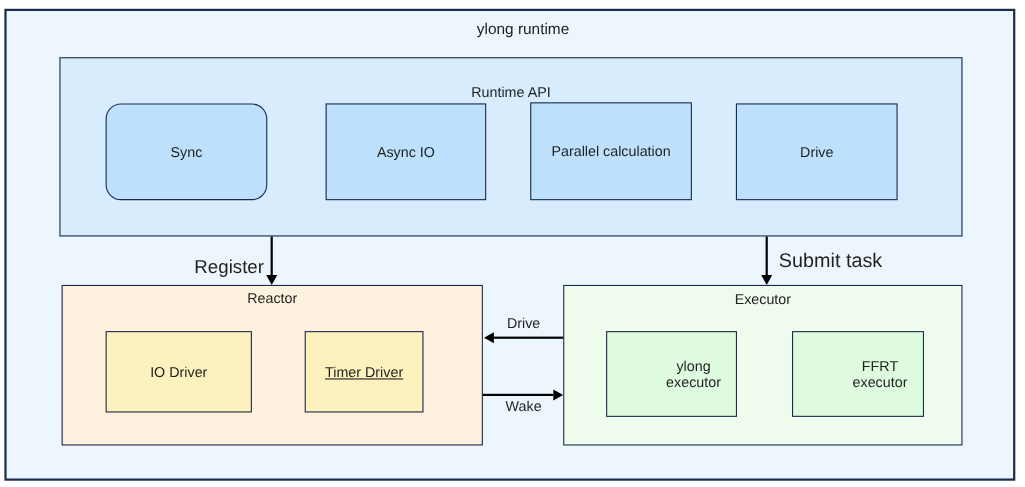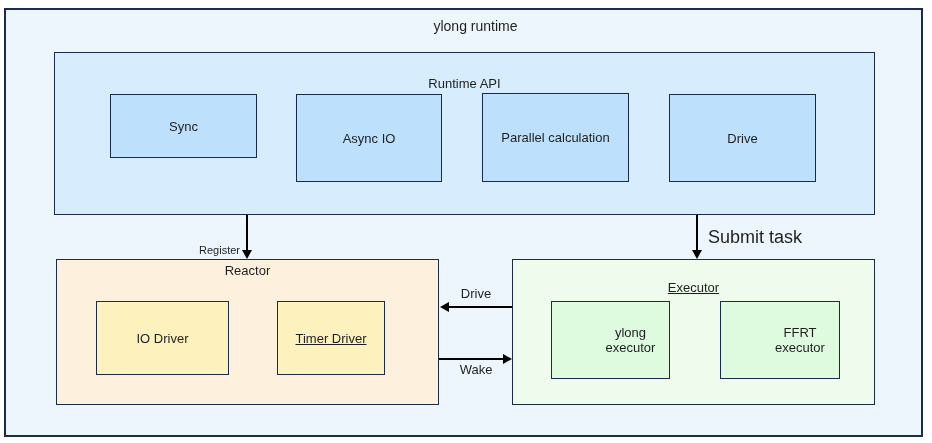--- a/index.html
+++ b/index.html
@@ -36,56 +36,56 @@
   .group-title {
     width: 100%;
     text-align: center;
     font-size: 13px;
   }
   .runtime-api { left: 54px; top: 52px; width: 821px; height: 163px; background: #d7ecfd; }
   .runtime-api .group-title { margin-top: 23px; }
   .reactor { left: 56px; top: 259px; width: 383px; height: 146px; background: #fdf0dc; }
   .reactor .group-title { margin-top: 3px; }
   .executor { left: 512px; top: 259px; width: 363px; height: 146px; background: #effbec; }
-  .executor .group-title { margin-top: 20px; text-decoration: underline; }
+  .executor .group-title { margin-top: 4px; }
 
   
   .module {
     border: 1px solid #1a2b4d;
     display: flex;
     align-items: center;
     justify-content: center;
     text-align: center;
     font-size: 13px;
   }
   .module.blue { background: #bde1fc; }
   .module.yellow { background: #fdf2bd; }
   .module.green { background: #defbe0; padding-left: 40px; }
 
-  .m-sync     { left: 110px; top: 94px;  width: 147px; height: 64px; }
+  .m-sync     { left: 96px; top: 94px;  width: 147px; height: 88px; border-radius: 14px; }
   .m-async    { left: 296px; top: 94px;  width: 146px; height: 88px; }
   .m-parallel { left: 482px; top: 93px;  width: 147px; height: 89px; }
   .m-tmer     { left: 669px; top: 94px;  width: 147px; height: 88px; }
 
   .m-iodriver    { left: 96px;  top: 301px; width: 133px; height: 74px; }
   .m-timerdriver { left: 277px; top: 301px; width: 108px; height: 74px; text-decoration: underline; }
   .m-ylongexec   { left: 551px; top: 301px; width: 119px; height: 78px; }
   .m-ffrtexec    { left: 720px; top: 301px; width: 120px; height: 78px; }
 
   
   .vline { width: 2px; background: #000000; }
   .hline { height: 2px; background: #000000; }
   .head { width: 0; height: 0; }
   .head-down  { border-left: 5px solid transparent; border-right: 5px solid transparent; border-top: 9px solid #000000; }
   .head-left  { border-top: 5px solid transparent; border-bottom: 5px solid transparent; border-right: 9px solid #000000; }
   .head-right { border-top: 5px solid transparent; border-bottom: 5px solid transparent; border-left: 9px solid #000000; }
 
   .line-register { left: 246px; top: 215px; height: 36px; }
   .head-register { left: 242px; top: 250px; }
-  .lbl-register  { right: 692px; top: 244px; font-size: 11px; }
+  .lbl-register  { right: 692px; top: 233px; font-size: 17px; }
 
   .line-submit { left: 696px; top: 215px; height: 36px; }
   .head-submit { left: 692px; top: 250px; }
   .lbl-submit  { left: 708px; top: 227px; font-size: 18px; }
 
   .line-drive { left: 448px; top: 306px; width: 64px; }
   .head-drive { left: 440px; top: 302px; }
   .lbl-drive  { left: 440px; top: 286px; width: 72px; text-align: center; font-size: 13px; }
 
   .line-wake { left: 439px; top: 358px; width: 64px; }

